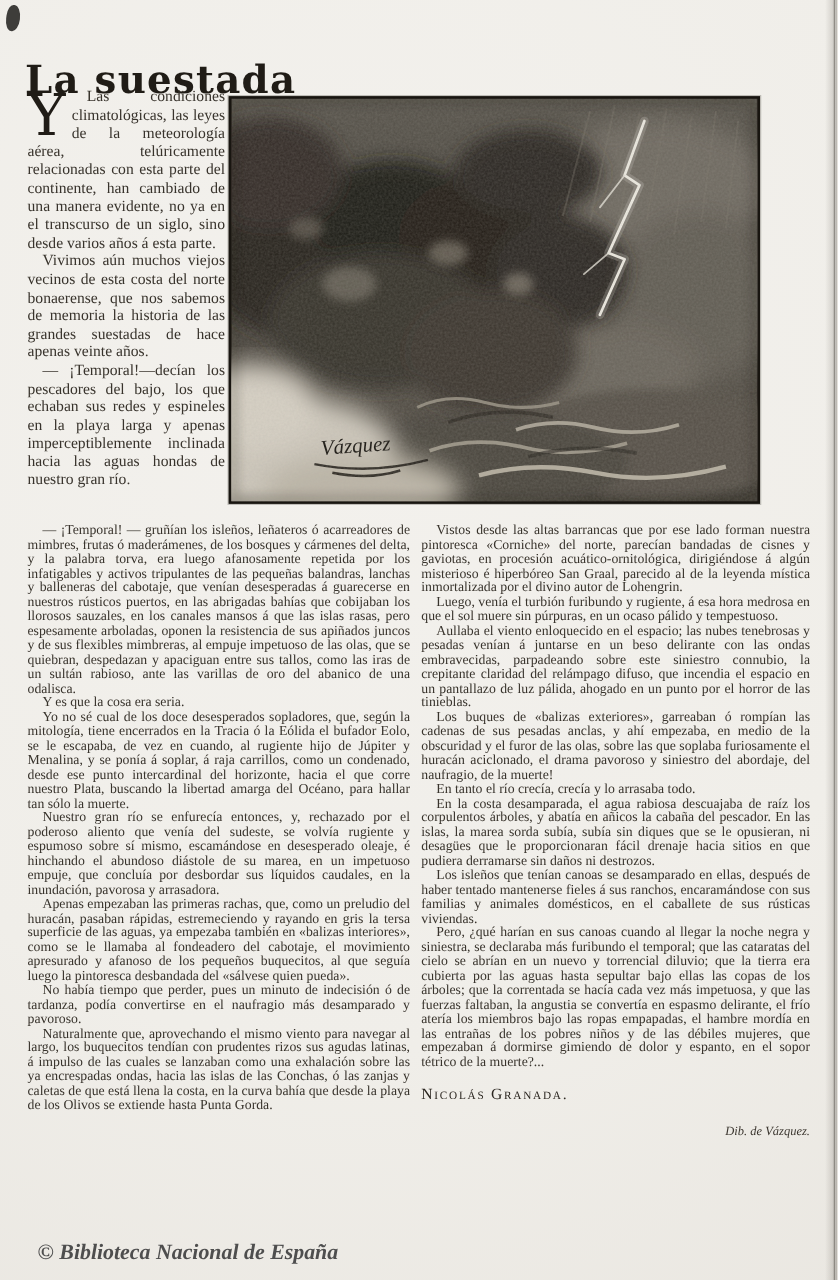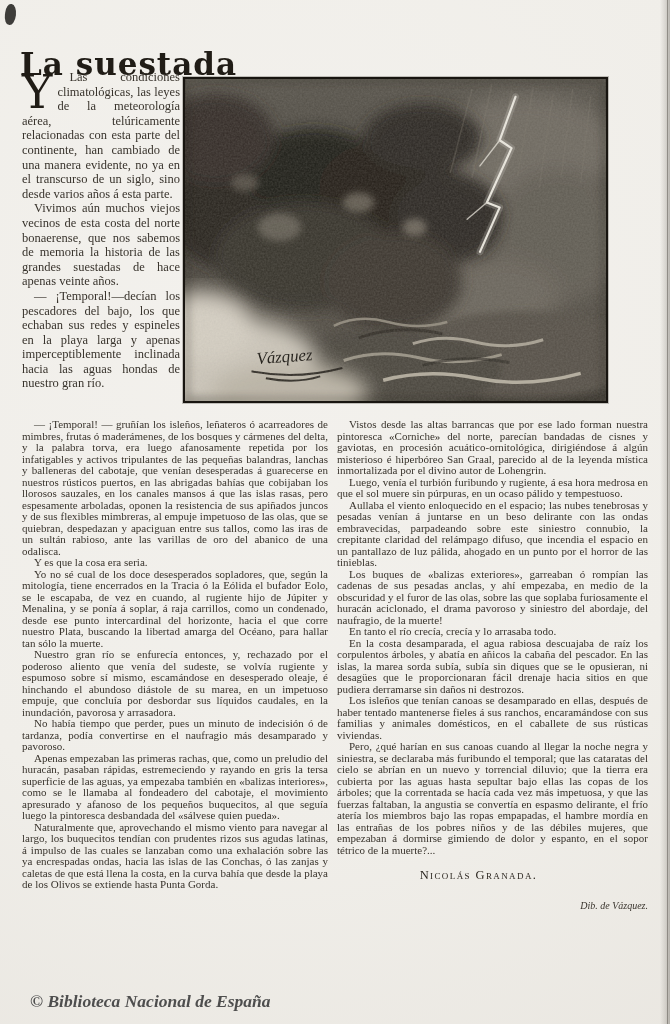--- a/index.html
+++ b/index.html
@@ -33,21 +33,21 @@
   .col p { margin:0; text-indent:12px; }
   .col p.first { text-indent:0; }
   .narrow { left:22px; top:70px; width:158px; font-size:12.5px; line-height:14.6px; }
   .colL { left:22px; top:419px; width:306px; font-size:11px; line-height:11.5px; }
   .colR { left:337px; top:419px; width:311px; font-size:11px; line-height:11.5px; }
   .dropcap {
     float:left; font-size:46px; line-height:38px; padding:3px 5px 0 0;
     color:#201c16; font-family:"DejaVu Serif",serif;
   }
   .byline {
-    text-align:center; padding-right:28px; margin-top:14px !important; text-indent:0 !important;
+    text-align:left; padding-right:28px; margin-top:14px !important; text-indent:0 !important;
     font-variant:small-caps; letter-spacing:1.4px; font-size:12.5px; color:#2b2620;
   }
   .credit {
     margin-top:18px !important; text-indent:0 !important; text-align:right;
     font-style:italic; font-size:10px; color:#3a352e;
   }
   .watermark {
     position:absolute; left:0; top:991px; width:100%; text-align:left;
     padding-left:30px; box-sizing:border-box;
     font-family:Liberation Serif, serif;
@@ -165,22 +165,22 @@
     <p>Las condiciones climatológicas, las leyes de la meteorología aérea, telúricamente relacionadas con esta parte del continente, han cambiado de una manera evidente, no ya en el transcurso de un siglo, sino desde varios años á esta parte.</p>
     <p>Vivimos aún muchos viejos vecinos de esta costa del norte bonaerense, que nos sabemos de memoria la historia de las grandes suestadas de hace apenas veinte años.</p>
     <p>— ¡Temporal!—decían los pescadores del bajo, los que echaban sus redes y espineles en la playa larga y apenas imperceptiblemente inclinada hacia las aguas hondas de nuestro gran río.</p>
   </div>
 
   <div class="col colL">
     <p>— ¡Temporal! — gruñían los isleños, leñateros ó acarreadores de mimbres, frutas ó maderámenes, de los bosques y cármenes del delta, y la palabra torva, era luego afanosamente repetida por los infatigables y activos tripulantes de las pequeñas balandras, lanchas y balleneras del cabotaje, que venían desesperadas á guarecerse en nuestros rústicos puertos, en las abrigadas bahías que cobijaban los llorosos sauzales, en los canales mansos á que las islas rasas, pero espesamente arboladas, oponen la resistencia de sus apiñados juncos y de sus flexibles mimbreras, al empuje impetuoso de las olas, que se quiebran, despedazan y apaciguan entre sus tallos, como las iras de un sultán rabioso, ante las varillas de oro del abanico de una odalisca.</p>
     <p>Y es que la cosa era seria.</p>
     <p>Yo no sé cual de los doce desesperados sopladores, que, según la mitología, tiene encerrados en la Tracia ó la Eólida el bufador Eolo, se le escapaba, de vez en cuando, al rugiente hijo de Júpiter y Menalina, y se ponía á soplar, á raja carrillos, como un condenado, desde ese punto intercardinal del horizonte, hacia el que corre nuestro Plata, buscando la libertad amarga del Océano, para hallar tan sólo la muerte.</p>
     <p>Nuestro gran río se enfurecía entonces, y, rechazado por el poderoso aliento que venía del sudeste, se volvía rugiente y espumoso sobre sí mismo, escamándose en desesperado oleaje, é hinchando el abundoso diástole de su marea, en un impetuoso empuje, que concluía por desbordar sus líquidos caudales, en la inundación, pavorosa y arrasadora.</p>
+    <p>Apenas empezaban las primeras rachas, que, como un preludio del huracán, pasaban rápidas, estremeciendo y rayando en gris la tersa superficie de las aguas, ya empezaba también en «balizas interiores», como se le llamaba al fondeadero del cabotaje, el movimiento apresurado y afanoso de los pequeños buquecitos, al que seguía luego la pintoresca desbandada del «sálvese quien pueda».</p>
     <p>No había tiempo que perder, pues un minuto de indecisión ó de tardanza, podía convertirse en el naufragio más desamparado y pavoroso.</p>
-    <p>Apenas empezaban las primeras rachas, que, como un preludio del huracán, pasaban rápidas, estremeciendo y rayando en gris la tersa superficie de las aguas, ya empezaba también en «balizas interiores», como se le llamaba al fondeadero del cabotaje, el movimiento apresurado y afanoso de los pequeños buquecitos, al que seguía luego la pintoresca desbandada del «sálvese quien pueda».</p>
     <p>Naturalmente que, aprovechando el mismo viento para navegar al largo, los buquecitos tendían con prudentes rizos sus agudas latinas, á impulso de las cuales se lanzaban como una exhalación sobre las ya encrespadas ondas, hacia las islas de las Conchas, ó las zanjas y caletas de que está llena la costa, en la curva bahía que desde la playa de los Olivos se extiende hasta Punta Gorda.</p>
   </div>
 
   <div class="col colR">
     <p>Vistos desde las altas barrancas que por ese lado forman nuestra pintoresca «Corniche» del norte, parecían bandadas de cisnes y gaviotas, en procesión acuático-ornitológica, dirigiéndose á algún misterioso é hiperbóreo San Graal, parecido al de la leyenda mística inmortalizada por el divino autor de Lohengrin.</p>
     <p>Luego, venía el turbión furibundo y rugiente, á esa hora medrosa en que el sol muere sin púrpuras, en un ocaso pálido y tempestuoso.</p>
     <p>Aullaba el viento enloquecido en el espacio; las nubes tenebrosas y pesadas venían á juntarse en un beso delirante con las ondas embravecidas, parpadeando sobre este siniestro connubio, la crepitante claridad del relámpago difuso, que incendia el espacio en un pantallazo de luz pálida, ahogado en un punto por el horror de las tinieblas.</p>
     <p>Los buques de «balizas exteriores», garreaban ó rompían las cadenas de sus pesadas anclas, y ahí empezaba, en medio de la obscuridad y el furor de las olas, sobre las que soplaba furiosamente el huracán aciclonado, el drama pavoroso y siniestro del abordaje, del naufragio, de la muerte!</p>
     <p>En tanto el río crecía, crecía y lo arrasaba todo.</p>
     <p>En la costa desamparada, el agua rabiosa descuajaba de raíz los corpulentos árboles, y abatía en añicos la cabaña del pescador. En las islas, la marea sorda subía, subía sin diques que se le opusieran, ni desagües que le proporcionaran fácil drenaje hacia sitios en que pudiera derramarse sin daños ni destrozos.</p>

